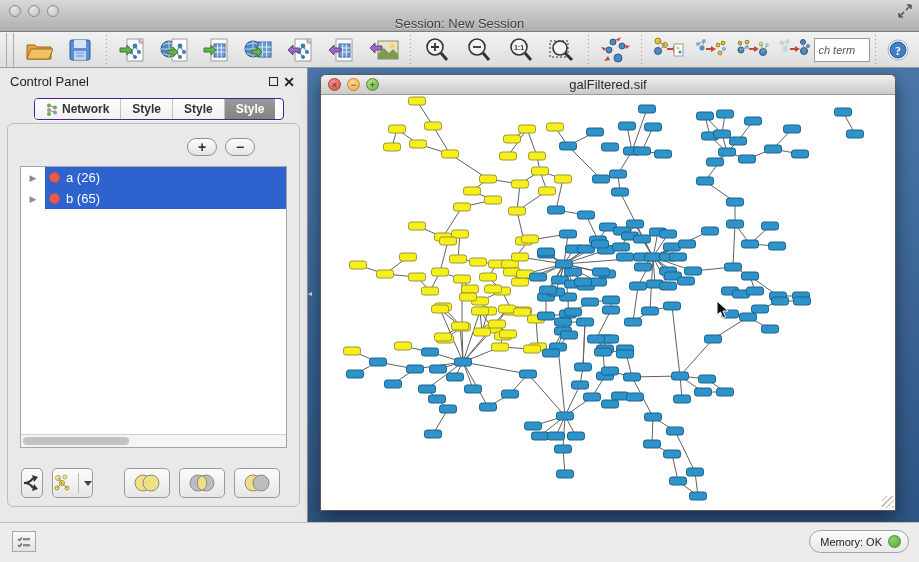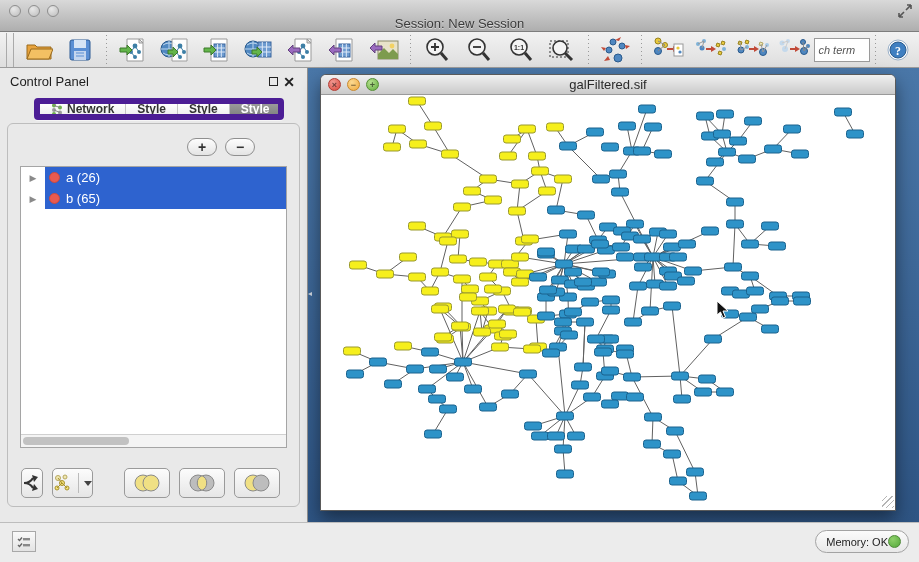--- a/index.html
+++ b/index.html
@@ -33,21 +33,21 @@
 
   
   .control-panel{ width:308px; background:#e9e9e9; border-right:1px solid #8f8f8f; position:relative; }
   .cp-header{ height:27px; display:flex; align-items:center; padding:0 10px; }
   .cp-title{ font-size:13px; color:#1e1e1e; flex:1; }
   .cp-float, .cp-close{ width:16px; height:16px; display:flex; align-items:center; justify-content:center;
     color:#222; font-size:12px; }
   .cp-float span{ width:9px; height:9px; border:1.5px solid #222; display:block; }
   .cp-close{ font-weight:bold; font-size:14px; }
 
-  .tabs{ display:flex; margin:3px 0 0 34px; height:22px; border:6px solid #4c1d95; border-radius:4px;
+  .tabs{ display:flex; margin:3px 0 0 34px; height:22px; border:1px solid #4c1d95; border-radius:4px;
     overflow:hidden; width:250px; background:#fdfdfd; box-shadow:0 1px 0 rgba(255,255,255,.6); }
   .tab{ display:flex; align-items:center; justify-content:center; gap:4px; padding:0 11px; font-size:12px;
     font-weight:bold; color:#333; border-right:1px solid #c4c4c4; background:linear-gradient(#fefefe,#f0f0f0); }
   .tab:last-child{ border-right:none; }
   .tab.active{ background:linear-gradient(#9a9a9a,#848484); color:#fff; }
 
   .cp-box{ position:absolute; left:7px; right:7px; top:55px; height:384px; border:1px solid #bdbdbd;
     border-radius:6px; background:#e9e9e9; }
   .pm-row{ display:flex; justify-content:flex-end; gap:8px; padding:14px 44px 8px 0; }
   .pm-btn{ width:30px; height:18px; border:1px solid #8f8f8f; border-radius:9px;
@@ -93,21 +93,21 @@
   .nw-canvas{ position:relative; width:574px; height:414px; background:#fff; overflow:hidden; }
   .resize-grip{ position:absolute; right:1px; bottom:1px; width:12px; height:12px;
     background:repeating-linear-gradient(135deg, transparent 0 3px, #b5b5b5 3px 4px); }
   .cursor{ position:absolute; pointer-events:none; }
 
   
   .statusbar{ height:40px; background:#ececec; border-top:1px solid #bdbdbd; position:relative; }
   .sb-left-btn{ position:absolute; left:12px; top:8px; width:24px; height:21px; border:1px solid #a8a8a8;
     background:linear-gradient(#fafafa,#e3e3e3); display:flex; align-items:center; justify-content:center; }
   .memory-btn{ position:absolute; right:10px; top:7px; height:23px; border:1px solid #a3a3a3; border-radius:12px;
-    background:linear-gradient(#fbfbfb,#e8e8e8); display:flex; align-items:center; padding:0 7px 0 10px;
+    background:linear-gradient(#fbfbfb,#e8e8e8); display:flex; align-items:center; gap:6px; padding:0 7px 0 10px;
     font-size:11px; color:#222;justify-content:center; }
   .mem-dot{ width:13px; height:13px; border-radius:50%; border:1px solid #4e8a38;
     background:radial-gradient(circle at 35% 30%, #8ed06a, #53a83a); }
 </style>
 </head>
 <body>
 
 <div class="titlebar">
   <div class="traffic">
     <div class="dot"></div>

